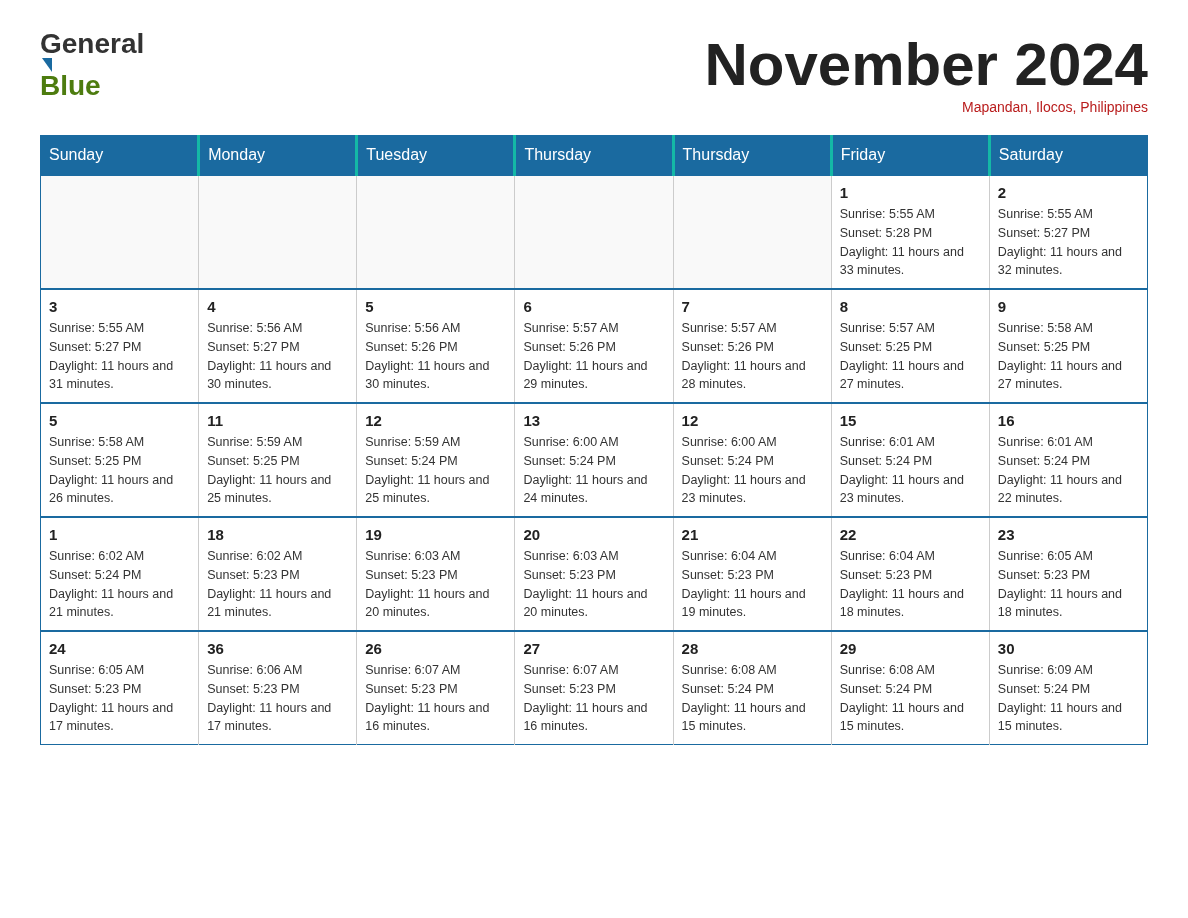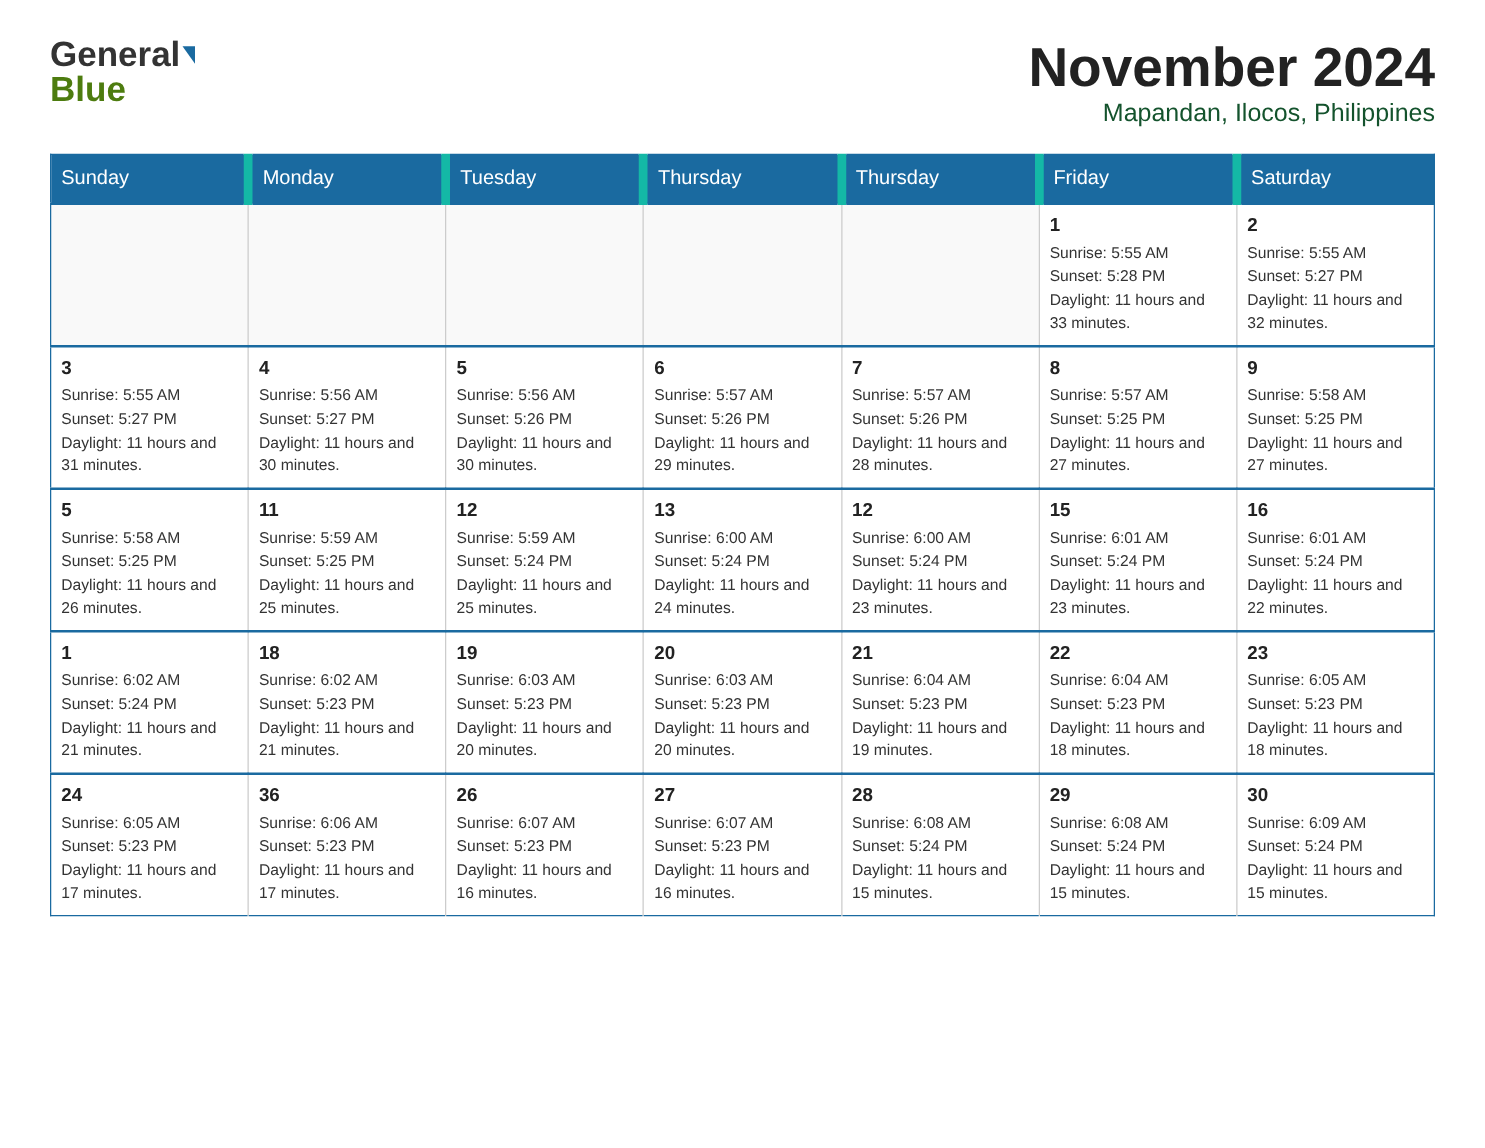--- a/index.html
+++ b/index.html
@@ -39,42 +39,42 @@
       border-left: 10px solid transparent;
       border-right: 0px solid transparent;
       border-top: 14px solid #1a6aa0;
       margin-left: 2px;
       vertical-align: middle;
     }
     .title-block {
       text-align: right;
     }
     .title-block h1 {
-      font-size: 44px;
+      font-size: 60px;
       font-weight: bold;
       color: #222;
     }
     .title-block h2 {
-      font-size: 20px;
+      font-size: 14px;
       font-weight: normal;
-      color: #14532d;
+      color: #b91c1c;
     }
     .calendar {
       width: 100%;
       border-collapse: collapse;
       border: 1px solid #1a6aa0;
     }
     .calendar thead tr th {
       background-color: #1a6aa0;
       color: #fff;
       padding: 10px 8px;
       text-align: left;
       font-size: 16px;
       font-weight: normal;
-      border-right: 7px solid #14b8a6;
+      border-right: 3px solid #14b8a6;
     }
     .calendar thead tr th:last-child {
       border-right: none;
     }
     .calendar tbody tr {
       border-top: 2px solid #1a6aa0;
     }
     .calendar tbody tr td {
       vertical-align: top;
       padding: 8px;
@@ -100,21 +100,21 @@
     }
     .empty-cell {
       background: #f9f9f9;
     }
   </style>
 </head>
 <body>
 
 <div class="header">
   <div class="logo">
-    <div style="display:flex; align-items:center;">
+    <div style="display:flex; align-items:flex-start;flex-direction:column;">
       <span class="logo-text-general">General</span>
       <span class="logo-triangle"></span>
     </div>
     <span class="logo-text-blue">Blue</span>
   </div>
   <div class="title-block">
     <h1>November 2024</h1>
     <h2>Mapandan, Ilocos, Philippines</h2>
   </div>
 </div>

